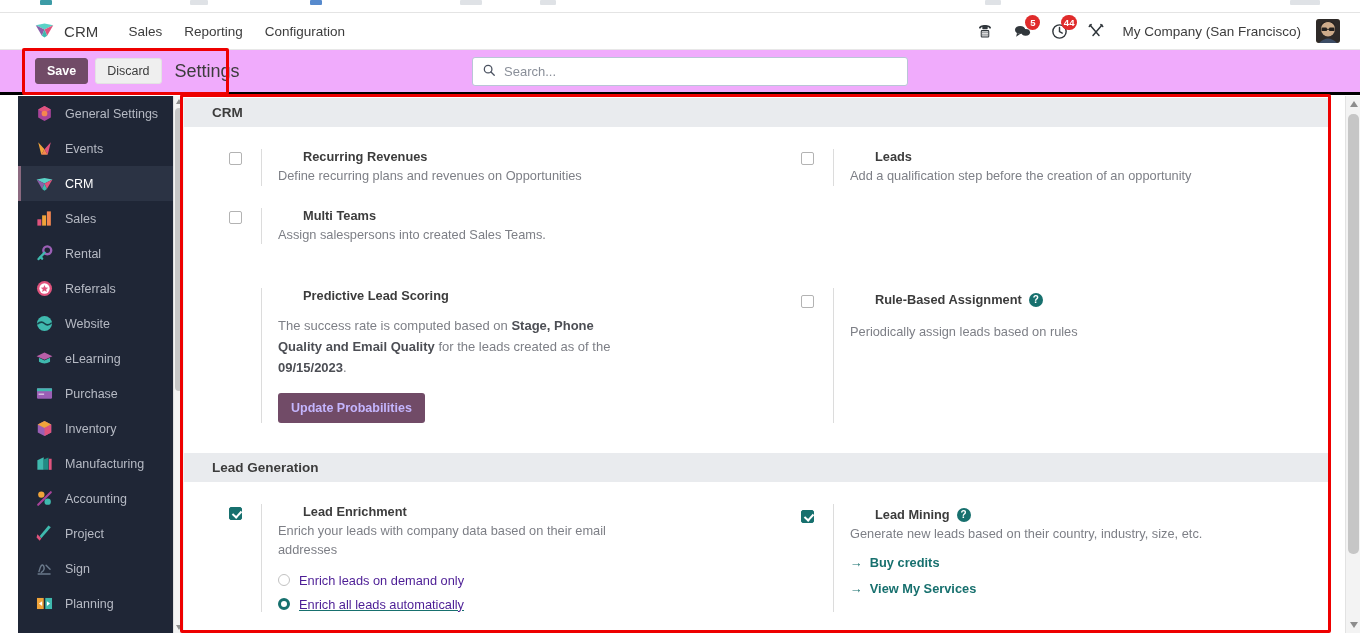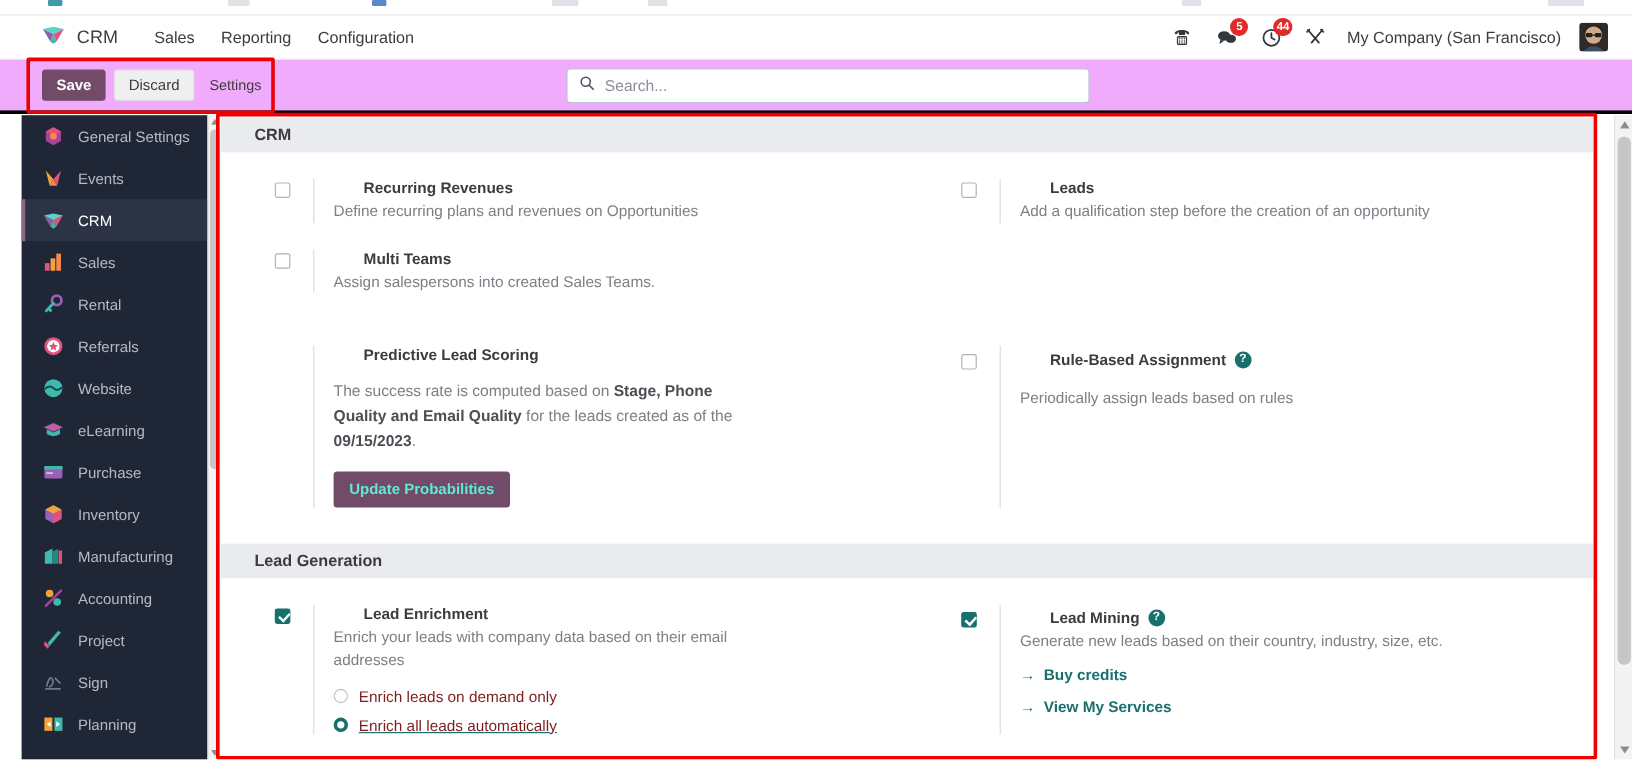--- a/index.html
+++ b/index.html
@@ -52,21 +52,21 @@
     display: flex; align-items: center;
   }
   .cp-left { display: flex; align-items: center; gap: 7px; margin-left: 35px; }
   .btn {
     font-size: 12.5px; padding: 5px 11px; border-radius: 3px;
     border: 1px solid transparent; cursor: pointer; white-space: nowrap;
     font-family: "Liberation Sans", sans-serif;
   }
   .btn-save { background: #714b67; color: #ffffff; border-color: #714b67; font-weight: bold; }
   .btn-discard { background: #efefef; color: #3c3c3c; border-color: #e3e3e3; }
-  .cp-title { font-size: 12px; color: #3c3c3c; margin-left: 6px; }
+  .cp-title { font-size: 18px; color: #3c3c3c; margin-left: 6px; }
 
   .searchbox {
     position: absolute; left: 472px; top: 57px; width: 436px; height: 29px;
     border: 1px solid #b9c6d6; border-radius: 3px; background: #fff;
     display: flex; align-items: center; padding: 0 9px; gap: 8px;
   }
   .search-ph { font-size: 13px; color: #8a8f99; }
 
   
   .anno-1 {
@@ -139,29 +139,29 @@
     width: 14px; height: 14px; border-radius: 50%; background: #17706e;
     color: #fff; font-size: 10px; font-weight: bold; line-height: 14px;
     text-align: center; cursor: pointer; flex: 0 0 auto;
   }
 
   
   .col.plain { padding-top: 22px; }
   .pls-text { font-size: 13px; color: #7d7f86; line-height: 1.6; margin-top: 13px; max-width: 348px; }
   .pls-text b { color: #4c4e54; }
   .btn-update {
-    margin-top: 15px; background: #714b67; color: #5eead4; border: none;
+    margin-top: 15px; background: #714b67; color: #c4b5fd; border: none;
     font-size: 12.5px; font-weight: bold; padding: 8px 13px; border-radius: 3px;
     cursor: pointer; font-family: "Liberation Sans", sans-serif;
   }
 
   .radio-row { display: flex; align-items: center; gap: 9px; margin-top: 9px; cursor: pointer; }
   .radio { width: 12px; height: 12px; border-radius: 50%; border: 1px solid #c2c2c2; background: #fff; flex: 0 0 auto; position: relative; }
   .radio.sel { border: 3px solid #17706e; background: #fff; }
-  .radio-label { font-size: 12.8px; color: #7f1d1d; }
+  .radio-label { font-size: 12.8px; color: #4c1d95; }
   .radio-row.sel .radio-label { text-decoration: underline; text-decoration-color: #17706e; }
 
   .link-row { display: flex; align-items: center; gap: 7px; margin-top: 11px; cursor: pointer; }
   .link-text { font-size: 12.8px; color: #17706e; font-weight: bold; }
   .arrow-g { color: #17706e; font-size: 12.8px; font-weight: bold; }
 
   
   .page-scroll {
     position: absolute; right: 0; top: 96px; width: 15px; height: 537px;
     background: #f3f3f3; border-left: 1px solid #e2e2e2;

